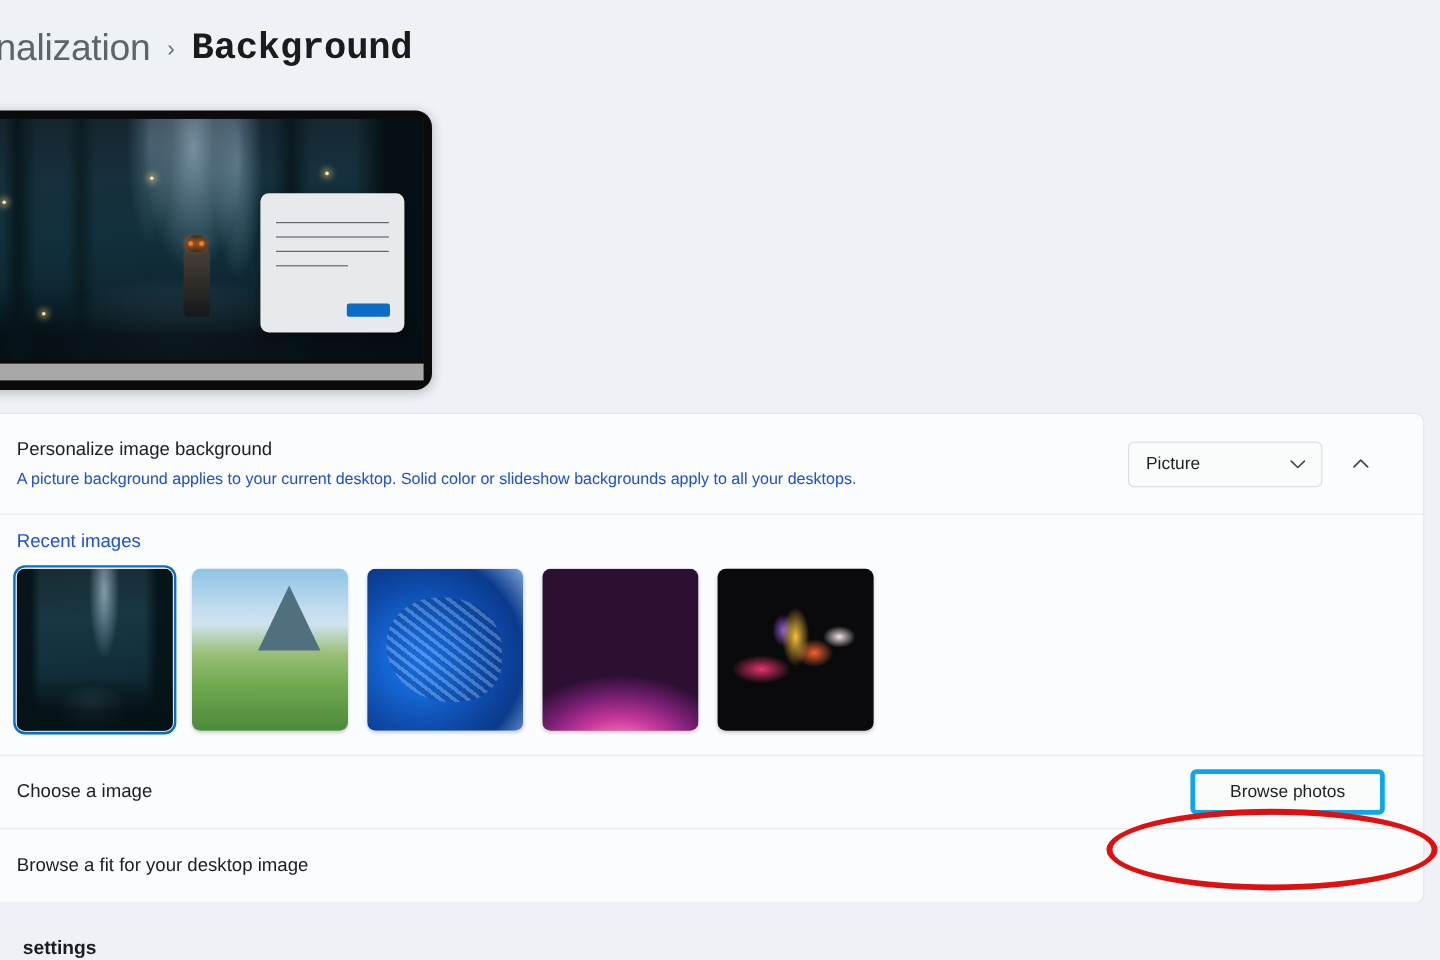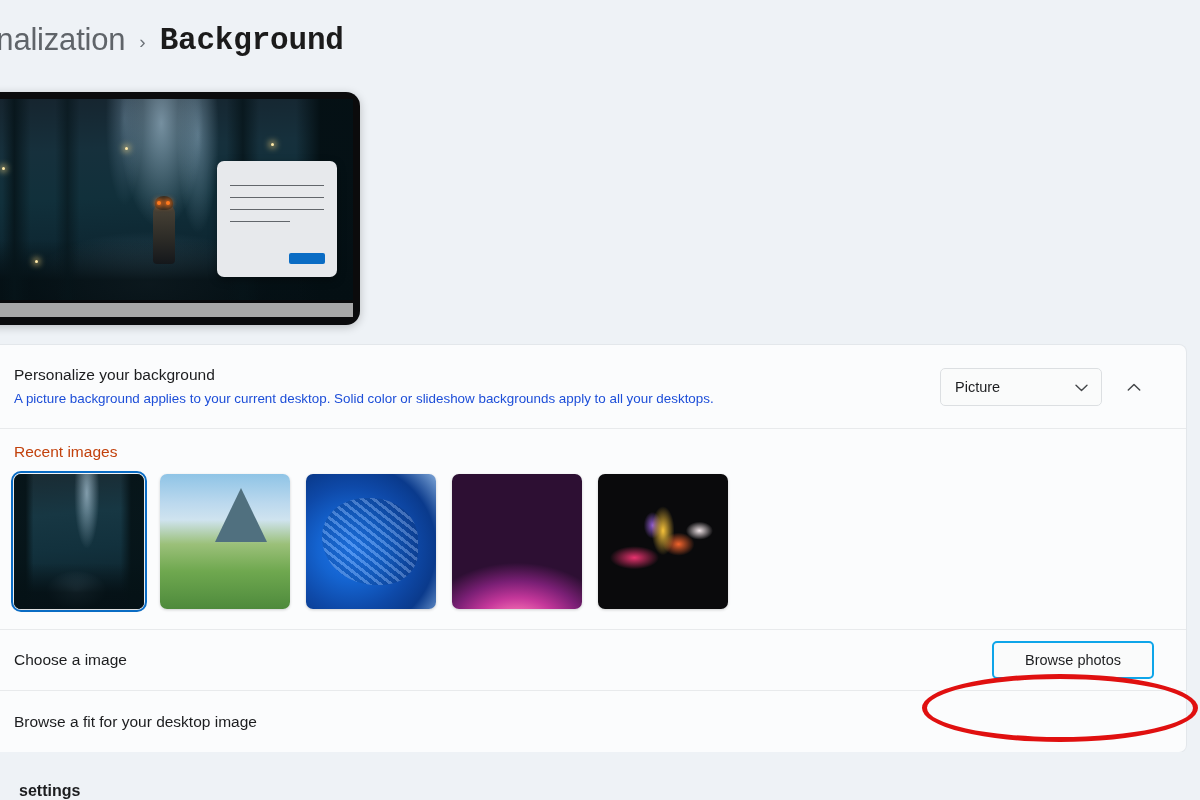--- a/index.html
+++ b/index.html
@@ -125,28 +125,28 @@
     cursor: pointer;
   }
   .dropdown .chev { position: absolute; right: 13px; top: 50%; transform: translateY(-50%); }
   .collapse-btn {
     width: 40px; height: 40px; margin-left: 12px;
     display: flex; align-items: center; justify-content: center;
     border-radius: 5px; cursor: pointer; background: transparent;
   }
   .btn-plain {
     height: 38px; min-width: 162px;
-    background: #fafbfb; border: 2px solid #0ea5e9; border-radius: 5px;
+    background: #fafbfb; border: 4px solid #0ea5e9; border-radius: 5px;
     display: flex; align-items: center; justify-content: center;
     font-size: 14.5px; color: #1d1e20; cursor: pointer;
   }
 
   
   .recents { padding: 14px 34px 20px 34px; }
-  .recents-label { font-size: 15.5px; color: #c2410c; margin-bottom: 13px; }
+  .recents-label { font-size: 15.5px; color: #1d4ed8; margin-bottom: 13px; }
   .thumbs { display: flex; gap: 16px; }
   .thumb {
     width: 130px; height: 135px; border-radius: 7px;
     overflow: hidden; cursor: pointer;
     box-shadow: 0 1px 3px rgba(0,0,0,.18);
     position: relative;
   }
   .thumb.sel { outline: 2px solid #0a6cc4; outline-offset: 1px; }
 
   .t1 {
@@ -250,21 +250,21 @@
         </div>
       </div>
       <div class="taskbar"></div>
     </div>
   </div>
 
   <div class="card">
 
     <div class="row row-head">
       <div class="row-text">
-        <div class="row-title">Personalize your background</div>
+        <div class="row-title">Personalize image background</div>
         <div class="row-sub">A picture background applies to your current desktop. Solid color or slideshow backgrounds apply to all your desktops.</div>
       </div>
       <div class="dropdown">
         <span>Picture</span>
         <span class="chev">
           <svg width="13" height="8" viewBox="0 0 13 8" fill="none" aria-hidden="true">
             <path d="M1 1.2 L6.5 6.6 L12 1.2" stroke="#45484b" stroke-width="1.4" stroke-linecap="round" stroke-linejoin="round"></path>
           </svg>
         </span>
       </div>

